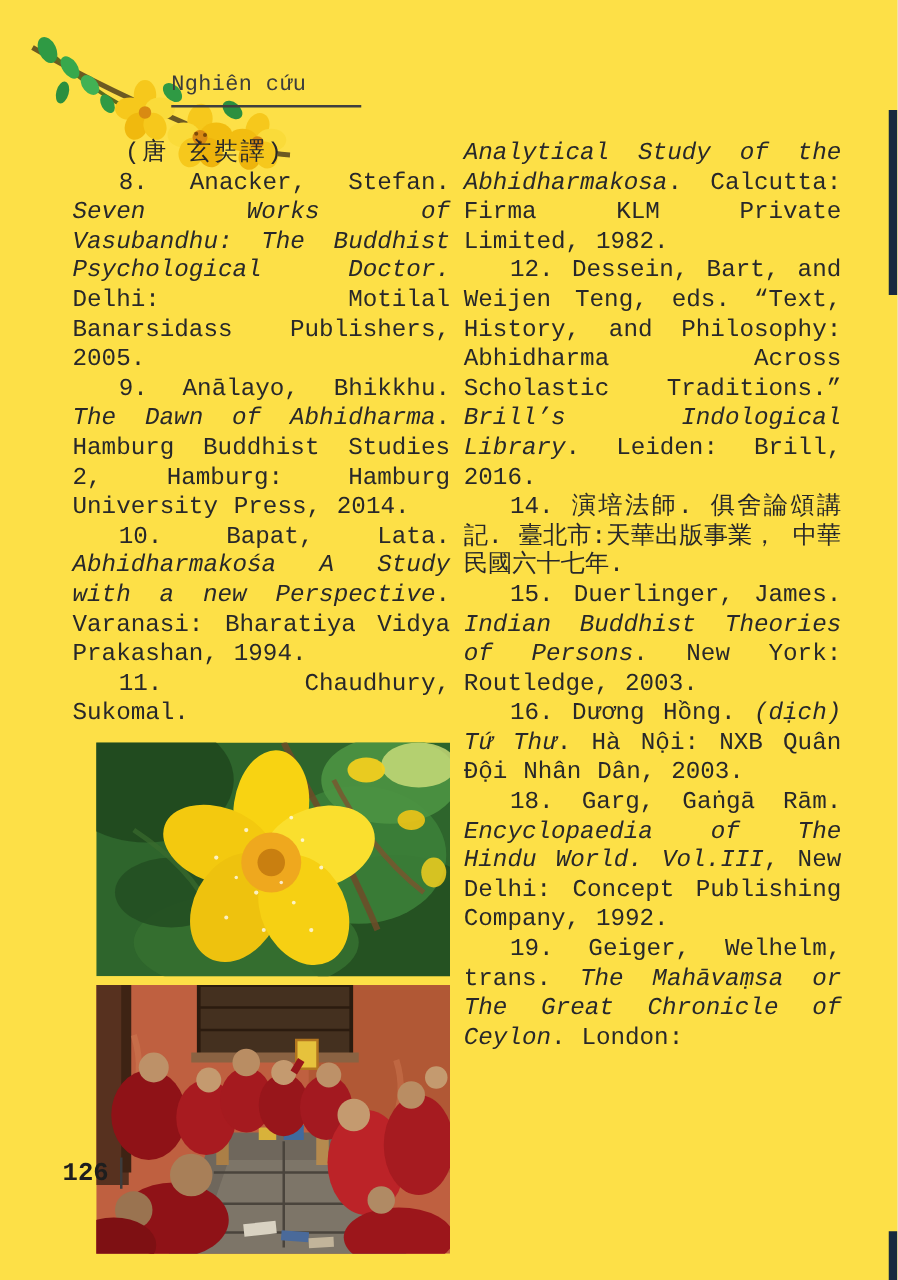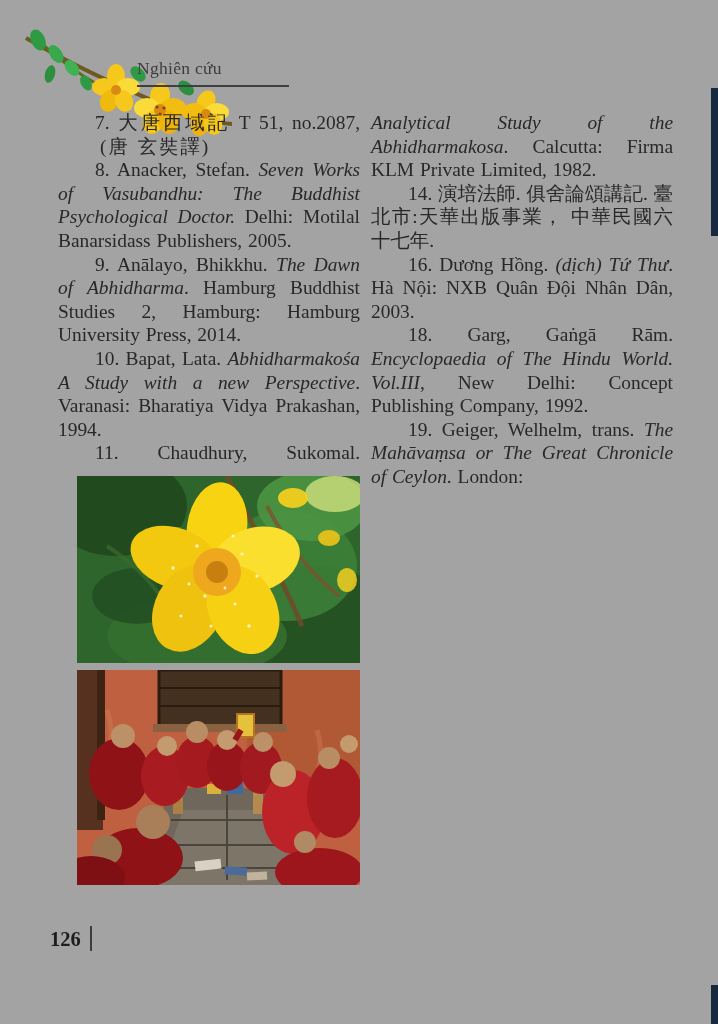--- a/index.html
+++ b/index.html
@@ -1,19 +1,19 @@
 <!DOCTYPE html>
 <html><head>
 <meta charset="utf-8">
 <style>
   html,body{margin:0;padding:0;background:#e8e8e8;}
   .page{
-    position:relative;width:718px;height:1024px;background:#a3a3a3;
+    position:relative;width:718px;height:1024px;background:#fde047;
     overflow:hidden;margin:0 auto;
-    font-family:Liberation Serif, serif;
+    font-family:Liberation Mono, monospace;
     color:#28282a;
   }
   
   .ornament{position:absolute;left:20px;top:28px;width:220px;height:108px;}
   .section-label-wrap{
     position:absolute;left:137px;top:58px;width:152px;
     border-bottom:2px solid #3f3f3f;padding-bottom:6px;
   }
   .section-label{font-size:17.5px;color:#3c3c3c;letter-spacing:0.3px;}
   
@@ -87,21 +87,20 @@
     <ellipse cx="118" cy="46" rx="6" ry="9" fill="#2f9a44" transform="rotate(-45 118 46)"></ellipse>
     <ellipse cx="166" cy="60" rx="6" ry="9" fill="#2c8f3f" transform="rotate(-50 166 60)"></ellipse>
   </svg>
 
   <div class="section-label-wrap">
     <span class="section-label">Nghiên cứu</span>
   </div>
 
   <section class="col col-left">
     <div>
-        <p class="entry num stretch"><span>7. 大唐西域記 T 51, no.2087,</span></p>
         <p class="entry cjk-sub"><span>(唐 玄奘譯)</span></p>
         <p class="entry num"><span>8. Anacker, Stefan. </span><span class="it">Seven Works of Vasubandhu: The Buddhist Psychological Doctor.</span><span> Delhi: Motilal Banarsidass Publishers, 2005.</span></p>
         <p class="entry num"><span>9. Anālayo, Bhikkhu. </span><span class="it">The Dawn of Abhidharma</span><span>. Hamburg Buddhist Studies 2, Hamburg: Hamburg University Press, 2014.</span></p>
         <p class="entry num"><span>10. Bapat, Lata. </span><span class="it">Abhidharmakośa A Study with a new Perspective</span><span>. Varanasi: Bharatiya Vidya Prakashan, 1994.</span></p>
         <p class="entry num stretch"><span>11. Chaudhury, Sukomal.</span></p>
       </div>
 
     <svg class="photo photo-flower" width="283" height="187" viewBox="0 0 283 187" xmlns="http://www.w3.org/2000/svg">
       <rect width="283" height="187" fill="#2e652c"></rect>
       <ellipse cx="40" cy="30" rx="70" ry="50" fill="#1e451d" opacity="0.8"></ellipse>
@@ -196,21 +195,23 @@
         <rect x="118" y="190" width="26" height="10" fill="#d9d2c2" transform="rotate(-6 131 195)"></rect>
         <rect x="148" y="197" width="22" height="8" fill="#4a6a9a" transform="rotate(4 159 201)"></rect>
         <rect x="170" y="202" width="20" height="8" fill="#c2b49a" transform="rotate(-3 180 206)"></rect>
       </g>
     </svg>
   </section>
 
   <section class="col col-right">
     <div>
         <p class="entry none"><span class="it">Analytical Study of the Abhidharmakosa</span><span>. Calcutta: Firma KLM Private Limited, 1982.</span></p>
+        <p class="entry num"><span>12. Dessein, Bart, and Weijen Teng, eds. “Text, History, and Philosophy: Abhidharma Across Scholastic Traditions.” </span><span class="it">Brill’s Indological Library</span><span>. Leiden: Brill, 2016.</span></p>
         <p class="entry num"><span>14. 演培法師. 俱舍論頌講記. 臺北市:天華出版事業， 中華民國六十七年.</span></p>
+        <p class="entry num"><span>15. Duerlinger, James. </span><span class="it">Indian Buddhist Theories of Persons</span><span>. New York: Routledge, 2003.</span></p>
         <p class="entry num"><span>16. Dương Hồng. </span><span class="it">(dịch) Tứ Thư</span><span>. Hà Nội: NXB Quân Đội Nhân Dân, 2003.</span></p>
         <p class="entry num"><span>18. Garg, Gaṅgā Rām. </span><span class="it">Encyclopaedia of The Hindu World. Vol.III</span><span>, New Delhi: Concept Publishing Company, 1992.</span></p>
         <p class="entry num"><span>19. Geiger, Welhelm, trans. </span><span class="it">The Mahāvaṃsa or The Great Chronicle of Ceylon</span><span>. London:</span></p>
       </div>
   </section>
 
   <div class="footer">
     <span class="page-number">126</span>
     <span class="footer-divider"></span>
   </div>

